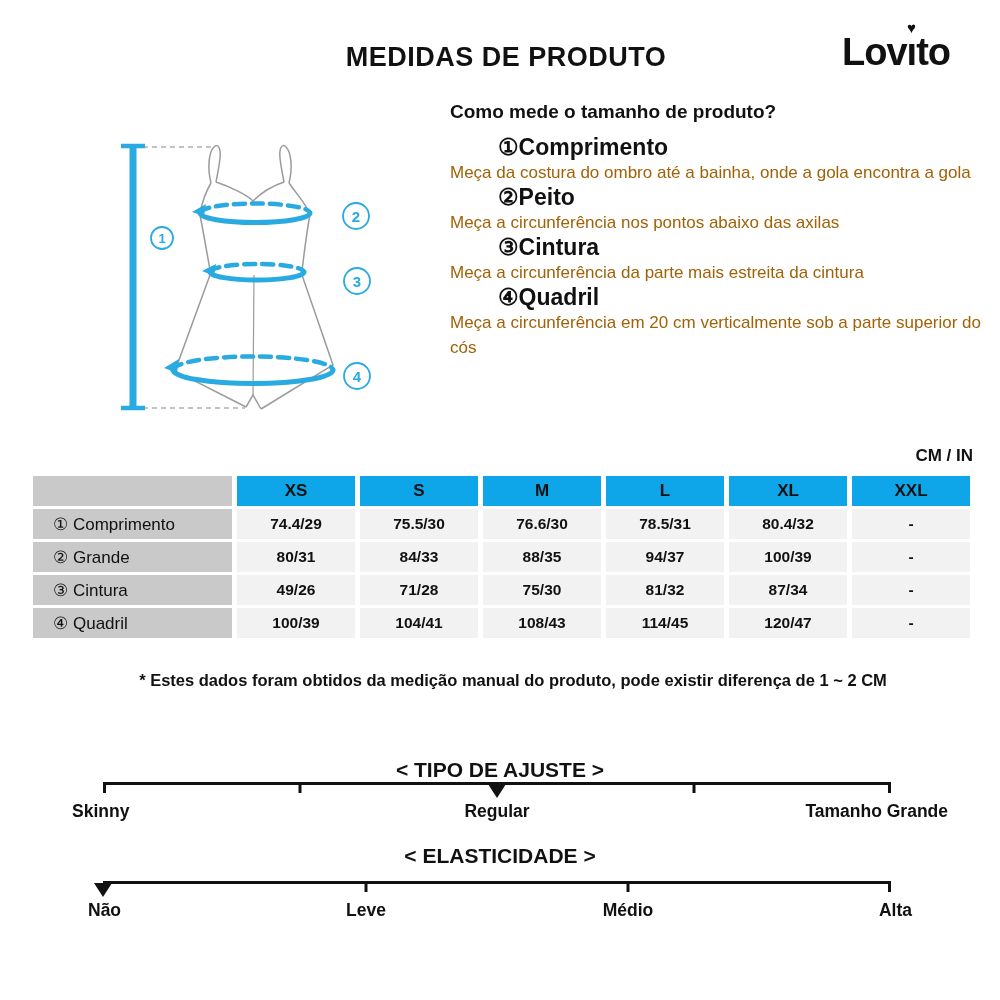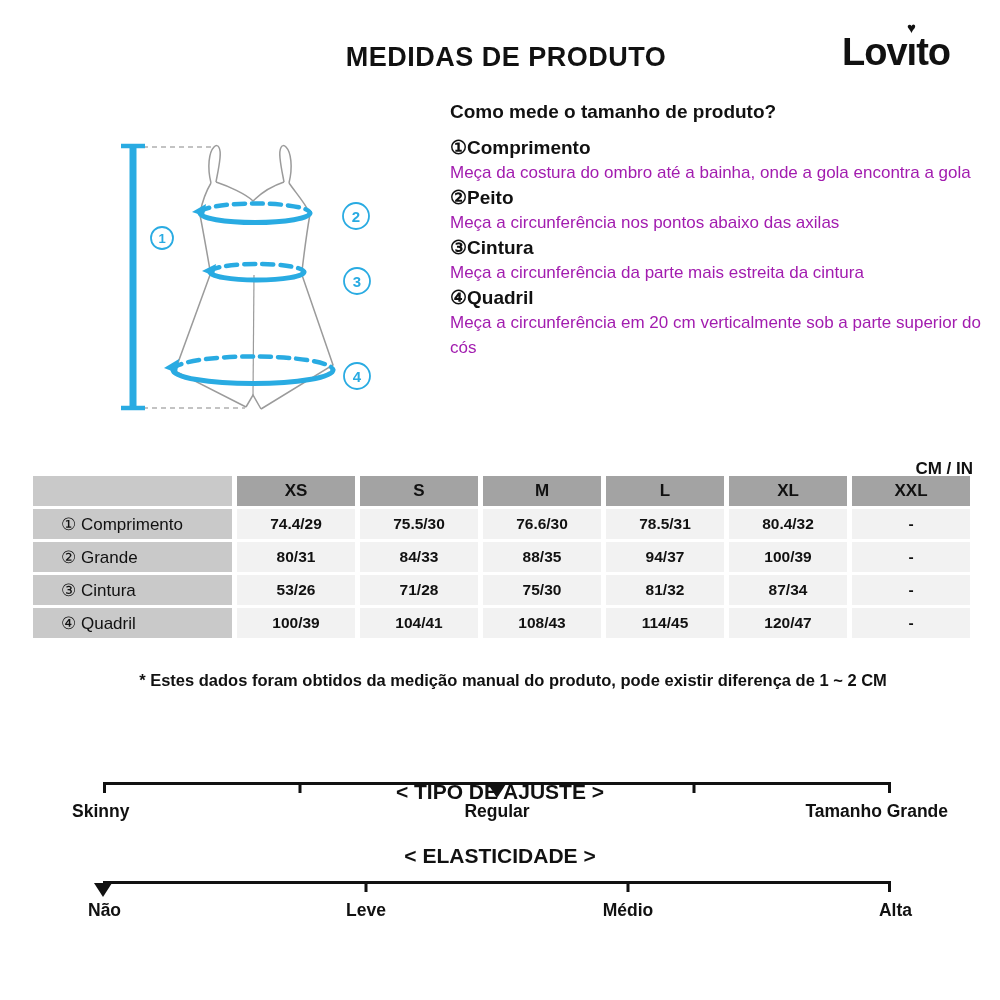--- a/index.html
+++ b/index.html
@@ -18,49 +18,49 @@
     letter-spacing: -1px;
   }
   .logo-i { position: relative; display: inline-block; }
   .logo-heart {
     position: absolute; top: -12px; left: 50%; transform: translateX(-50%);
     font-size: 15px; letter-spacing: 0;
   }
   
   .howto { position: absolute; left: 450px; top: 101px; width: 535px; }
   .howto-heading { font-size: 19px; font-weight: 800; margin-bottom: 12px; }
-  .howto-item-title { font-size: 19px; font-weight: 800; line-height: 25px; }
-  .howto-item-desc { font-size: 17px; color: #a21caf; line-height: 25px; }
+  .howto-item-title { font-size: 23px; font-weight: 800; line-height: 25px; margin-left: 48px; }
+  .howto-item-desc { font-size: 17px; color: #a16207; line-height: 25px; }
   
   .illus { position: absolute; left: 95px; top: 125px; width: 330px; height: 310px; }
   .illus text { font-family: "Liberation Sans", sans-serif; font-weight: bold; }
   
-  .units { position: absolute; top: 459px; right: 27px; font-size: 17px; font-weight: 600; }
+  .units { position: absolute; top: 446px; right: 27px; font-size: 17px; font-weight: 600; }
   
   table.size-table {
     position: absolute; left: 28px; top: 473px; width: 947px;
     border-collapse: separate; border-spacing: 5px 3px; table-layout: fixed;
   }
   .size-table td { height: 30px; text-align: center; vertical-align: middle; }
   .size-table td.c-label { width: 199px; }
-  .size-table tr.head td { background: #a3a3a3; font-weight: 700; font-size: 17px; }
+  .size-table tr.head td { background: #0ea5e9; font-weight: 700; font-size: 17px; }
   .size-table tr.head td.c-label { background: #c9c9c9; }
   .size-table td.rowlabel {
-    background: #c9c9c9; text-align: left; padding-left: 28px;
+    background: #c9c9c9; text-align: left; padding-left: 20px;
     font-size: 17px; font-weight: 500;
   }
   .size-table td.val { background: #f2f2f2; font-weight: 700; font-size: 15.5px; }
   
   .footnote {
     position: absolute; top: 671px; left: 0; right: 0; text-align: center;
     font-size: 16.5px; font-weight: 700; margin-left: 26px;
   }
   
   .scale-title { position: absolute; left: 0; right: 0; text-align: center; font-size: 21px; font-weight: 800; }
-  .scale-title.fit { top: 780px; }
+  .scale-title.fit { top: 758px; }
   .scale-title.ela { top: 844px; }
   .scale-line { position: absolute; left: 103px; width: 788px; height: 3px; background: #111; }
   .scale-line.fit { top: 782px; }
   .scale-line.ela { top: 881px; }
   .tick { position: absolute; top: 0; width: 3px; height: 11px; background: #111; }
   .tick.t0 { left: 0; }
   .tick.t25 { left: 25%; transform: translateX(-50%); }
   .tick.t33 { left: 33.33%; transform: translateX(-50%); }
   .tick.t66 { left: 66.67%; transform: translateX(-50%); }
   .tick.t75 { left: 75%; transform: translateX(-50%); }
@@ -171,21 +171,21 @@
       <td class="rowlabel c-label">② Grande</td>
       <td class="val">80/31</td>
       <td class="val">84/33</td>
       <td class="val">88/35</td>
       <td class="val">94/37</td>
       <td class="val">100/39</td>
       <td class="val">-</td>
     </tr>
     <tr>
       <td class="rowlabel c-label">③ Cintura</td>
-      <td class="val">53/26</td>
+      <td class="val">49/26</td>
       <td class="val">71/28</td>
       <td class="val">75/30</td>
       <td class="val">81/32</td>
       <td class="val">87/34</td>
       <td class="val">-</td>
     </tr>
     <tr>
       <td class="rowlabel c-label">④ Quadril</td>
       <td class="val">100/39</td>
       <td class="val">104/41</td>

